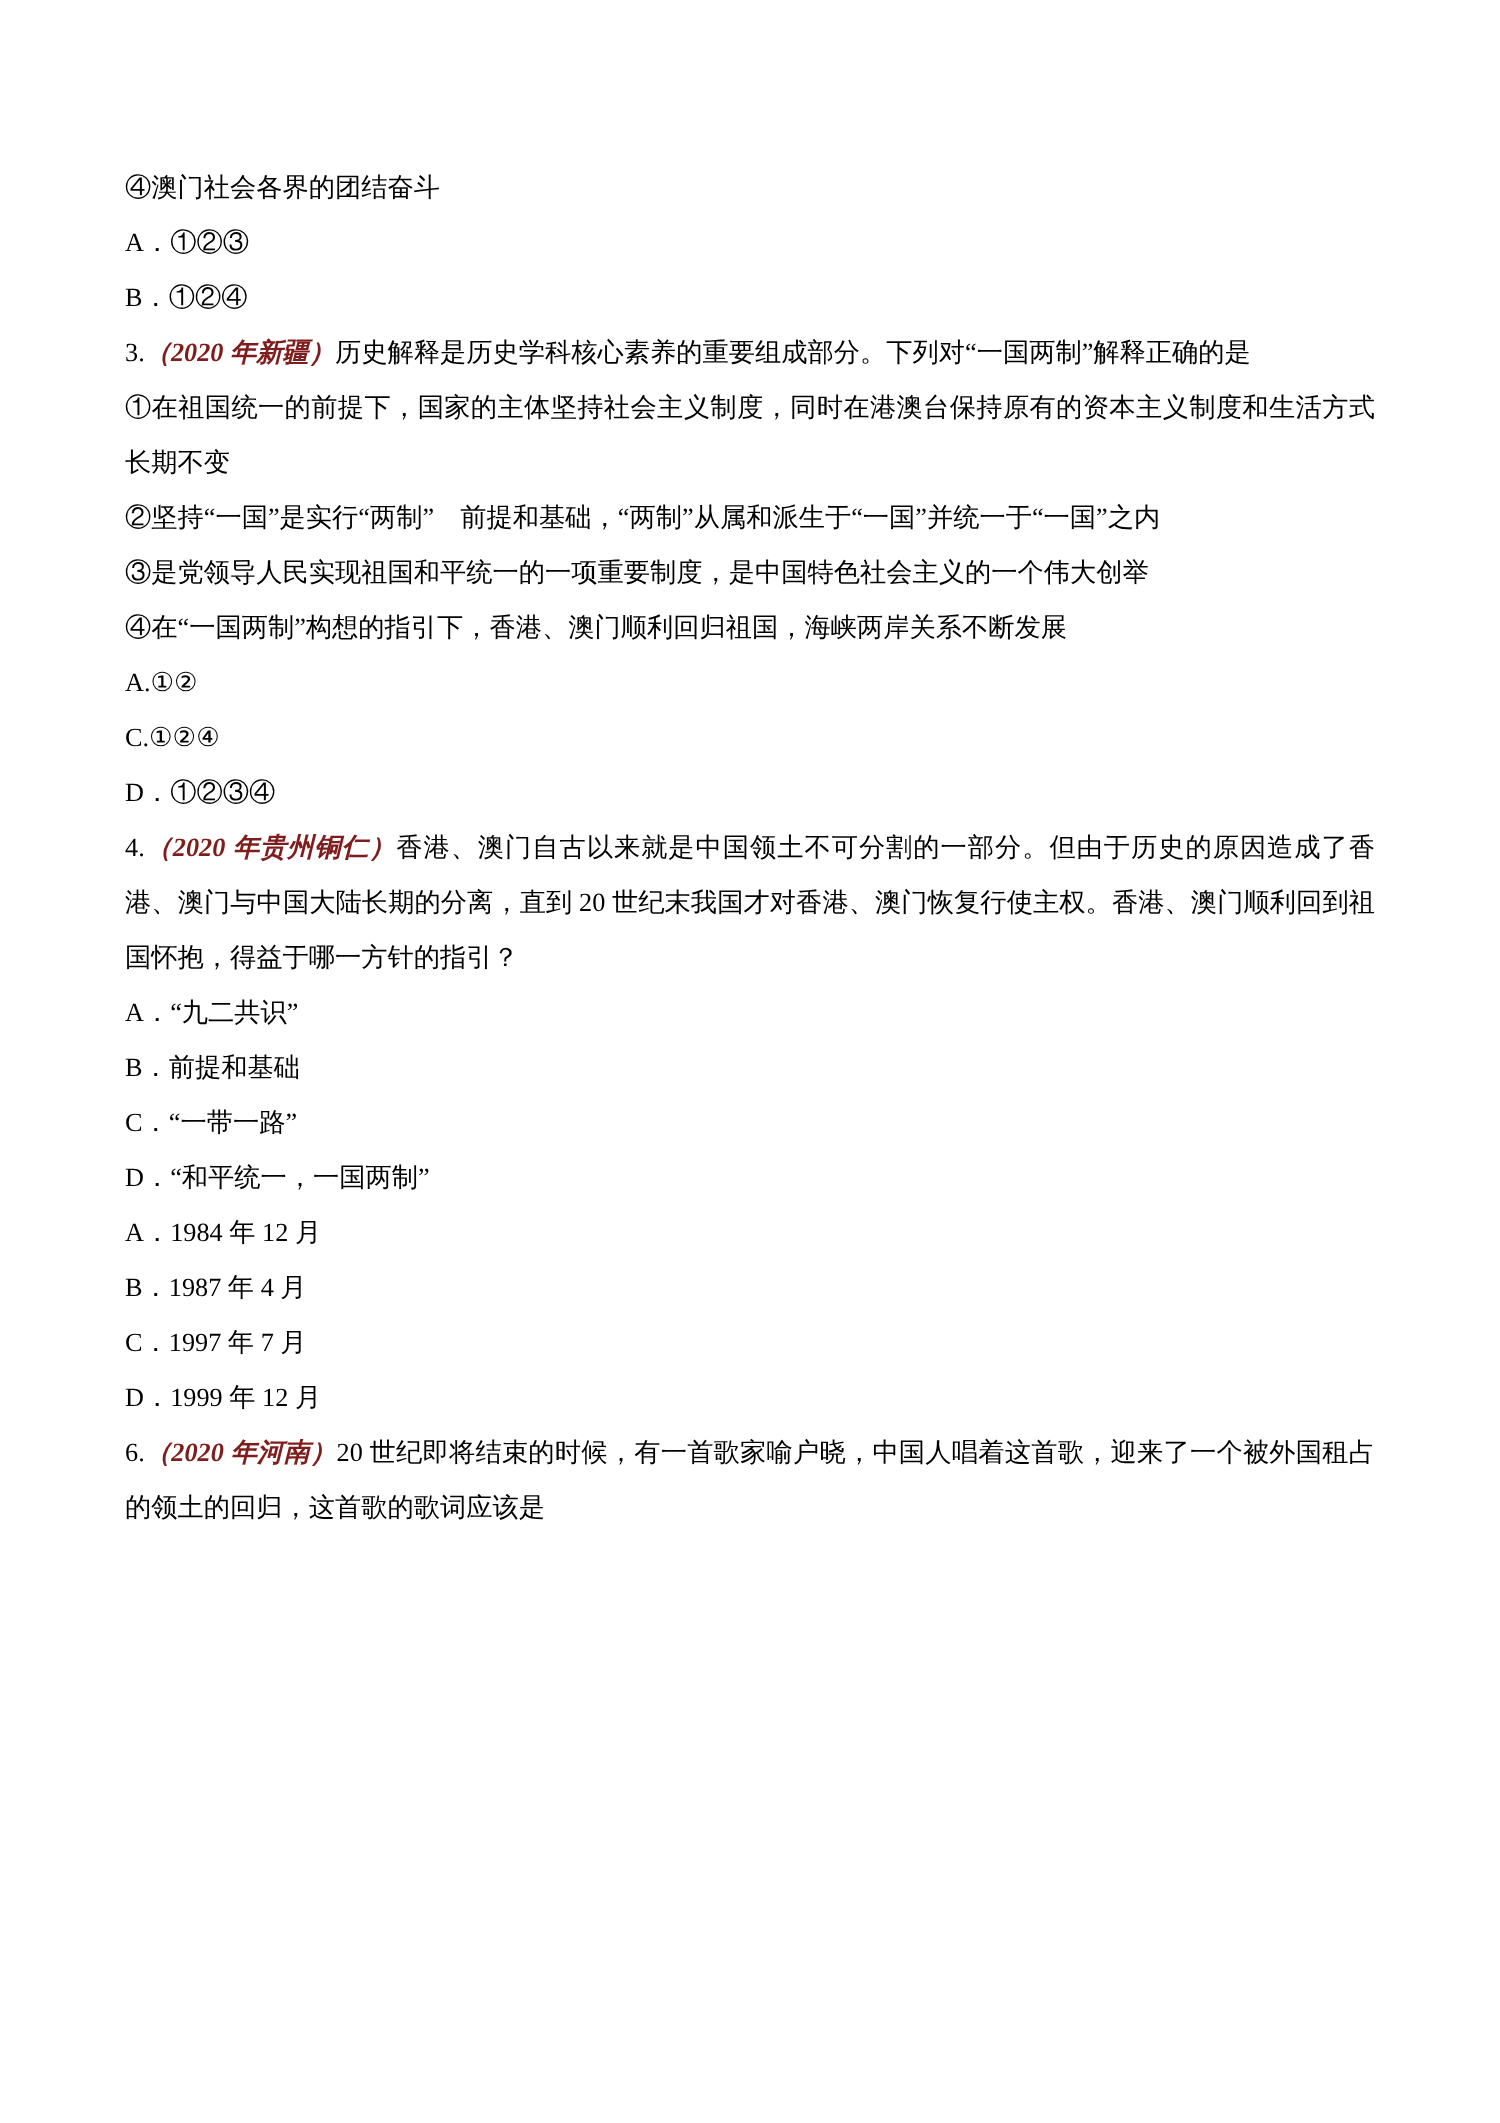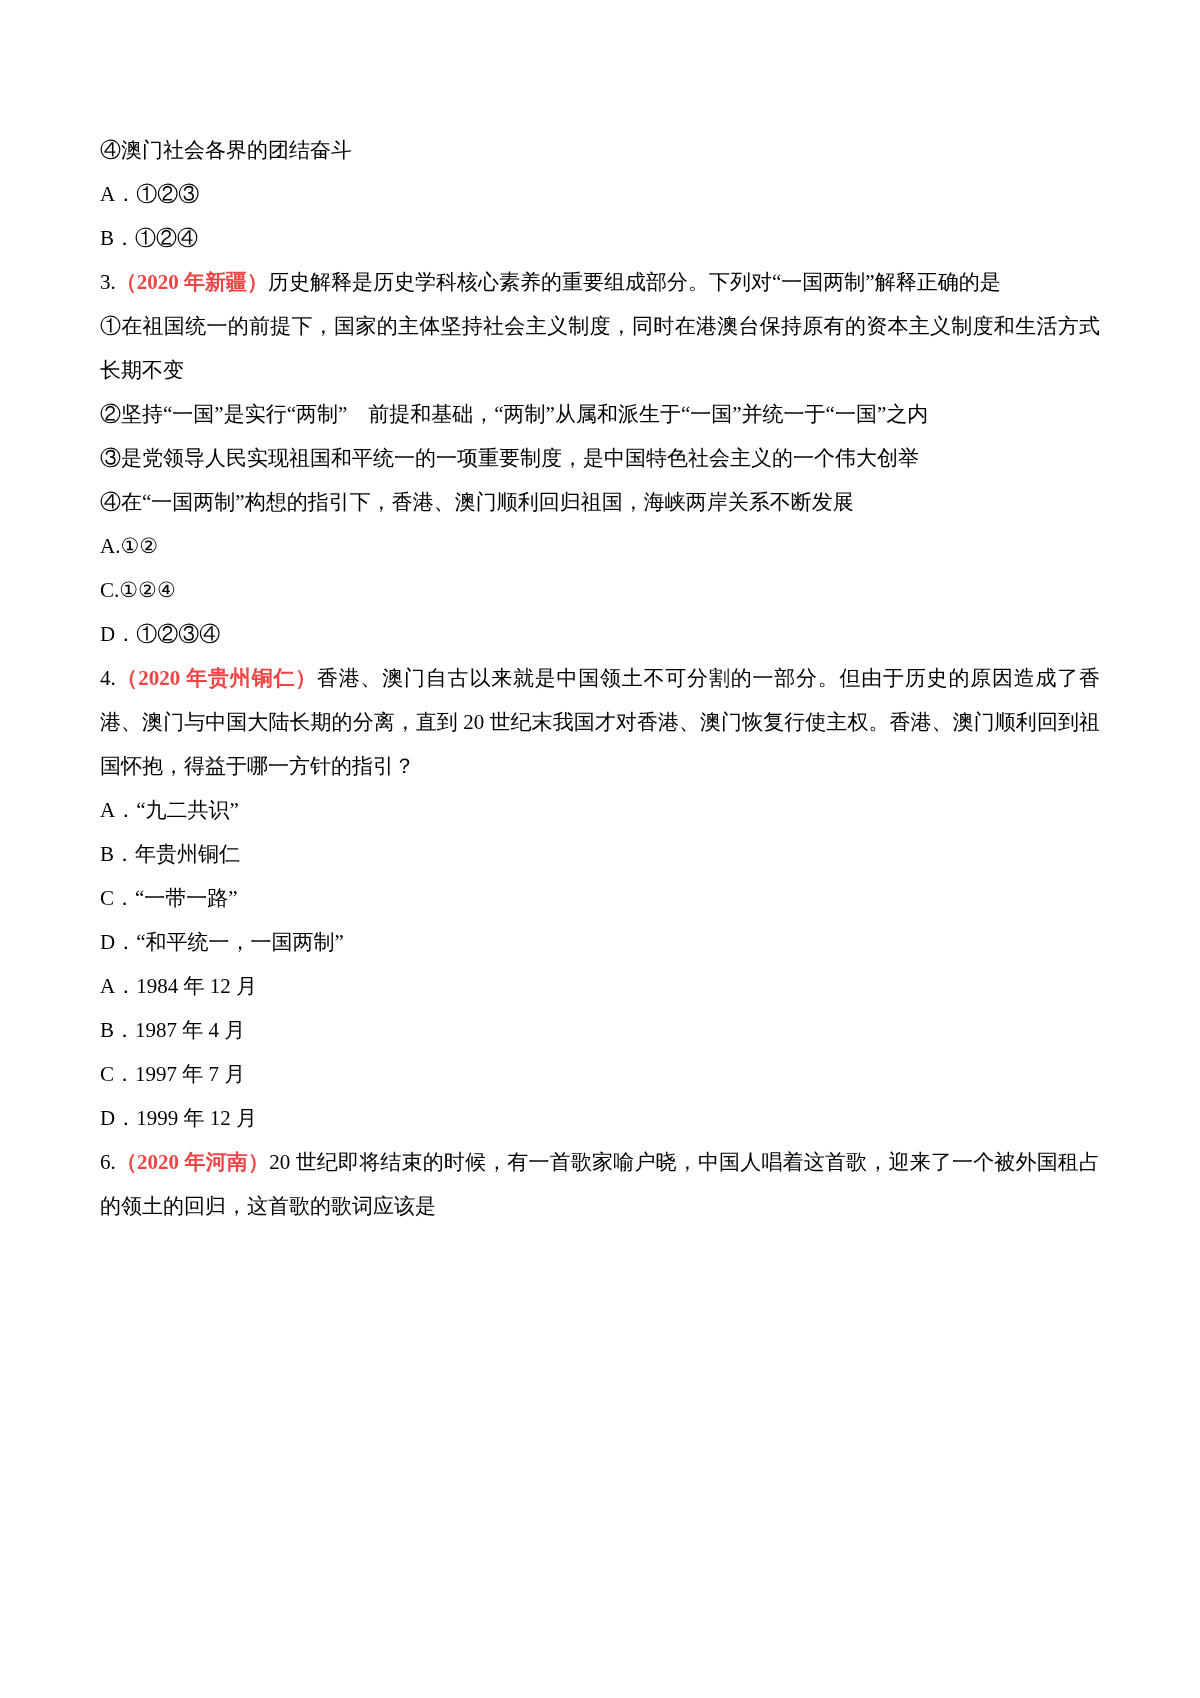--- a/index.html
+++ b/index.html
@@ -22,22 +22,23 @@
     background: #ffffff;
   }
   p.line {
     margin: 0;
     font-size: 21px;
     line-height: 44px;
     text-align: justify;
     word-break: break-all;
   }
   .red {
-    color: #ef4444;
+    color: #7f1d1d;
     font-weight: bold;
+    font-style: italic;
   }
 </style>
 </head>
 <body>
 
 <div class="page">
 
   <p class="line">④澳门社会各界的团结奋斗</p>
   <p class="line">A．①②③</p>
   <p class="line">B．①②④</p>
@@ -46,21 +47,21 @@
   <p class="line">①在祖国统一的前提下，国家的主体坚持社会主义制度，同时在港澳台保持原有的资本主义制度和生活方式长期不变</p>
   <p class="line">②坚持“一国”是实行“两制”　前提和基础，“两制”从属和派生于“一国”并统一于“一国”之内</p>
   <p class="line">③是党领导人民实现祖国和平统一的一项重要制度，是中国特色社会主义的一个伟大创举</p>
   <p class="line">④在“一国两制”构想的指引下，香港、澳门顺利回归祖国，海峡两岸关系不断发展</p>
   <p class="line">A.①②</p>
   <p class="line">C.①②④</p>
   <p class="line">D．①②③④</p>
 
   <p class="line"><span>4.</span><span class="red">（2020 年贵州铜仁）</span><span>香港、澳门自古以来就是中国领土不可分割的一部分。但由于历史的原因造成了香港、澳门与中国大陆长期的分离，直到 20 世纪末我国才对香港、澳门恢复行使主权。香港、澳门顺利回到祖国怀抱，得益于哪一方针的指引？</span></p>
   <p class="line">A．“九二共识”</p>
-  <p class="line">B．年贵州铜仁</p>
+  <p class="line">B．前提和基础</p>
   <p class="line">C．“一带一路”</p>
   <p class="line">D．“和平统一，一国两制”</p>
 
   <p class="line">A．1984 年 12 月</p>
   <p class="line">B．1987 年 4 月</p>
   <p class="line">C．1997 年 7 月</p>
   <p class="line">D．1999 年 12 月</p>
 
   <p class="line"><span>6.</span><span class="red">（2020 年河南）</span><span>20 世纪即将结束的时候，有一首歌家喻户晓，中国人唱着这首歌，迎来了一个被外国租占的领土的回归，这首歌的歌词应该是</span></p>
 

